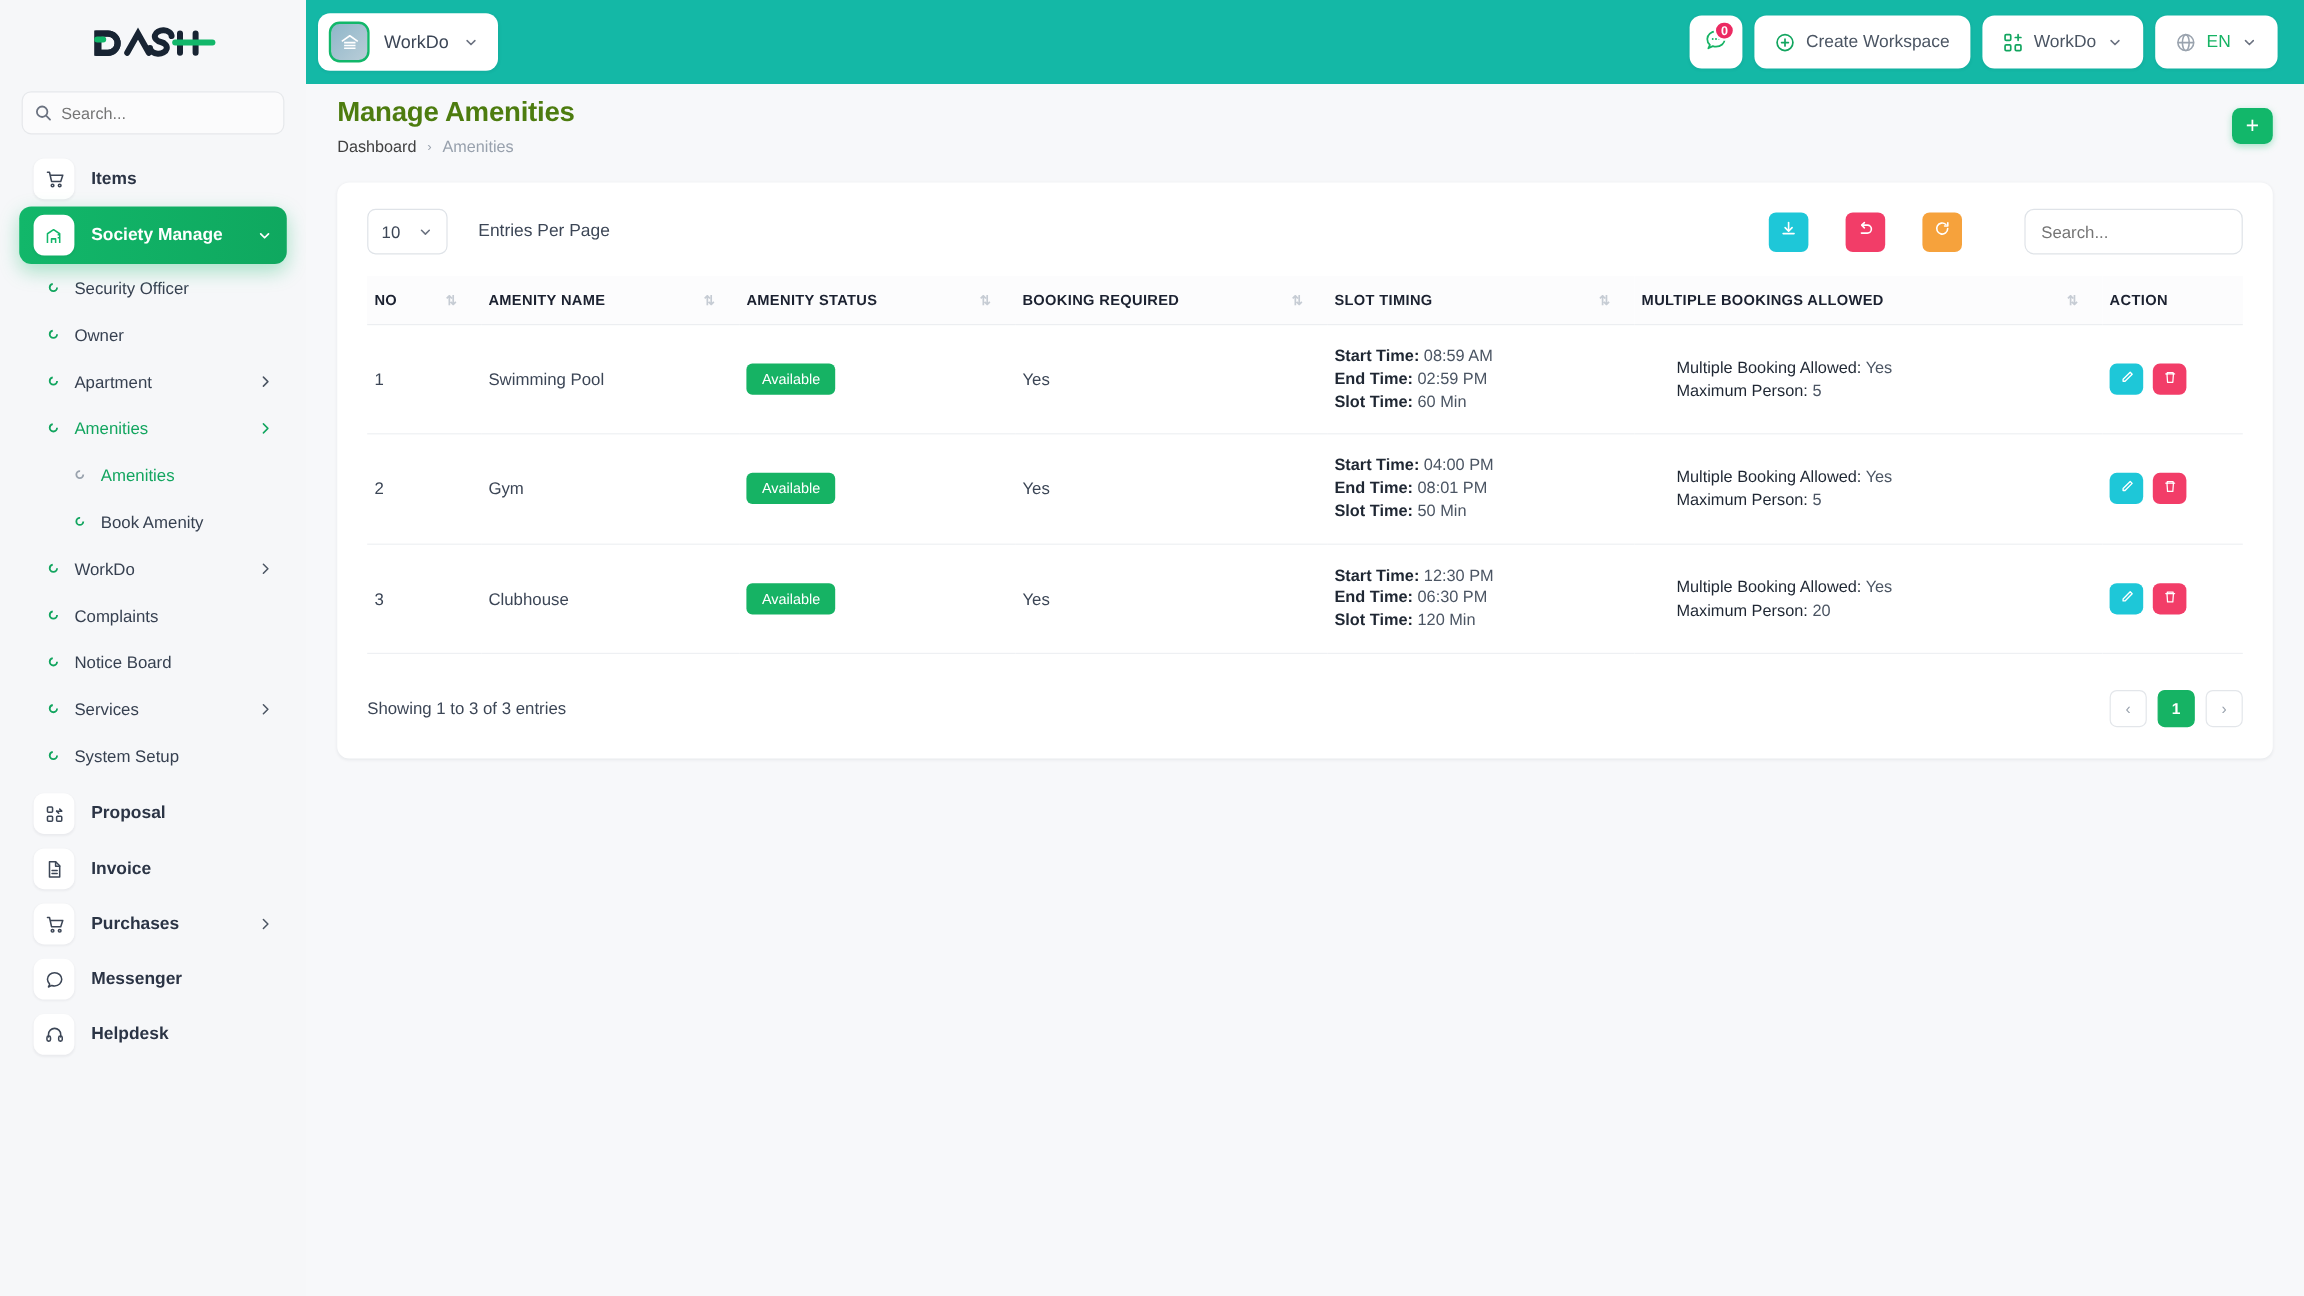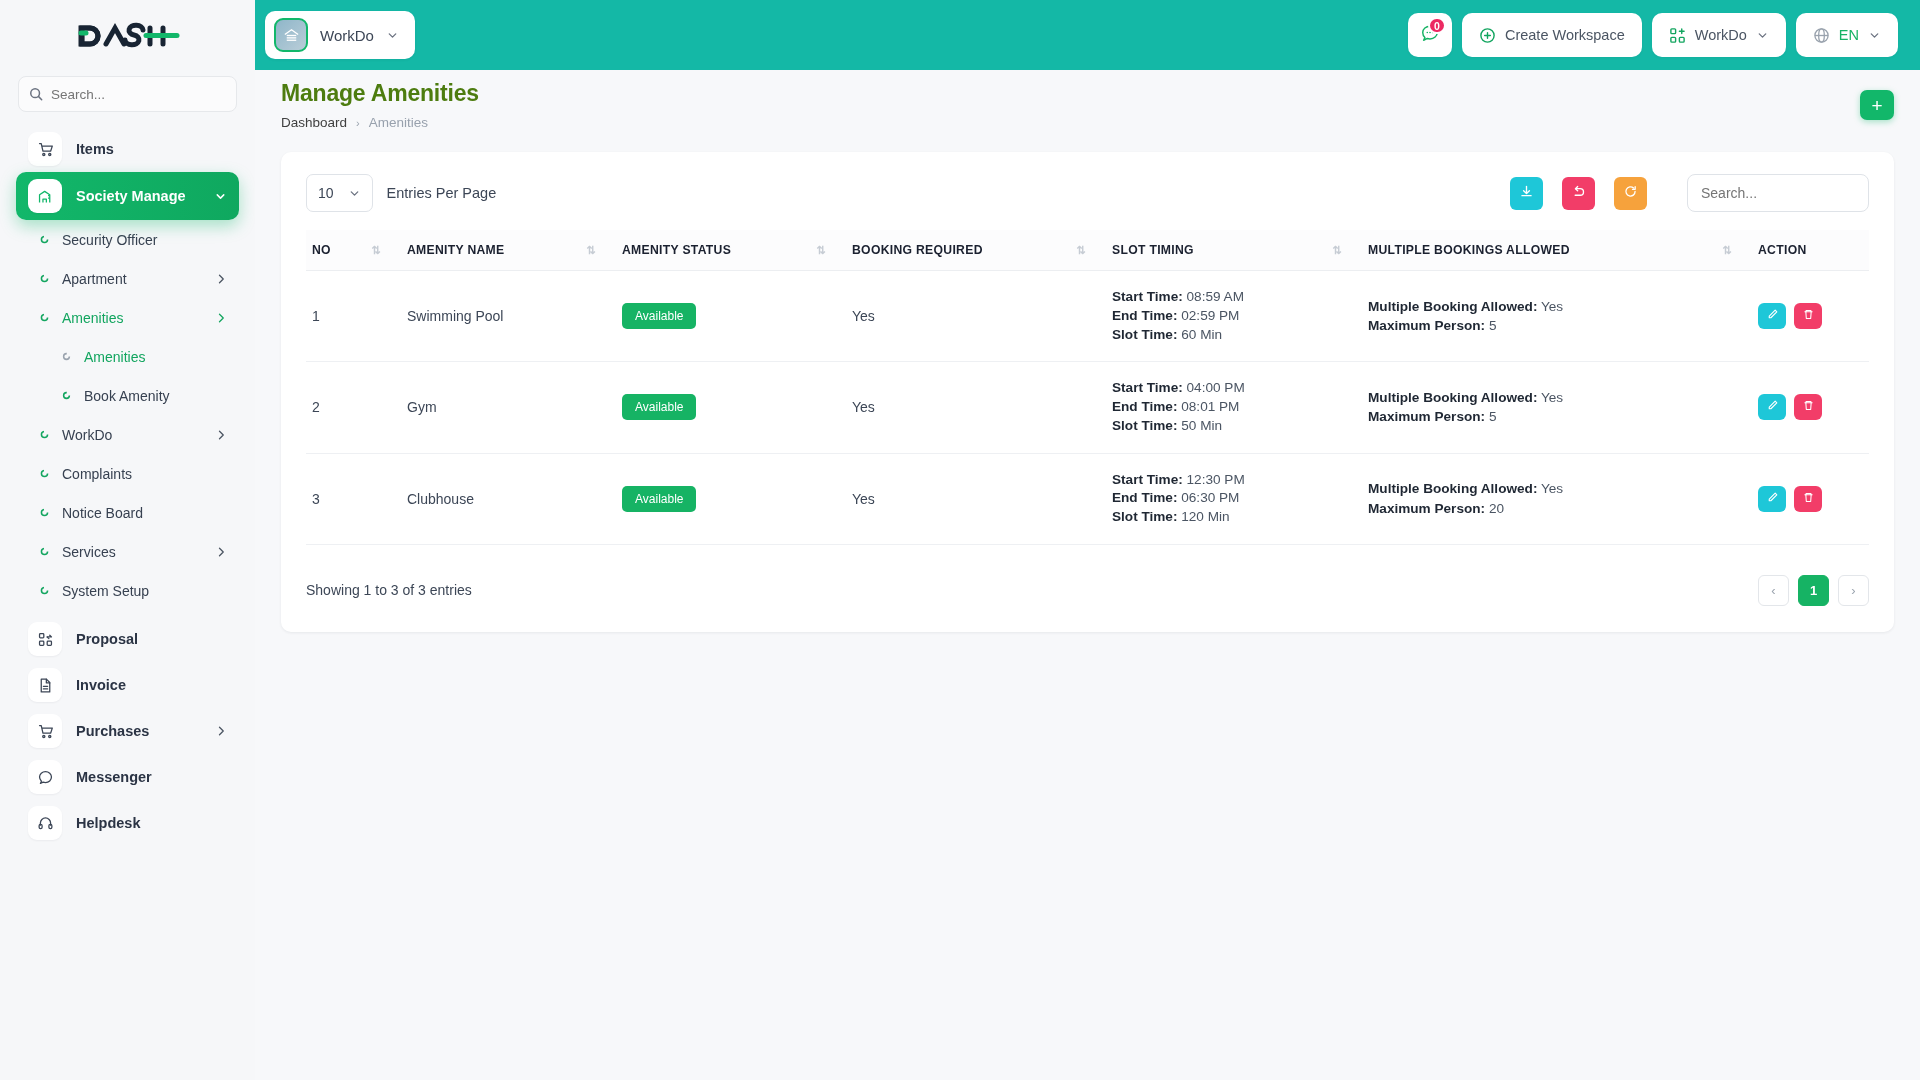--- a/index.html
+++ b/index.html
@@ -114,21 +114,21 @@
   .add-btn {
     width: 34px; height: 30px; border-radius: 7px; background: #12b76a; color: #fff;
     display: flex; align-items: center; justify-content: center; font-size: 19px; line-height: 1;
     cursor: pointer; box-shadow: 0 2px 6px rgba(18,183,106,.35); margin-top: 10px;
   }
 
   .card {
     margin: 22px 26px 0 26px; background: #ffffff; border-radius: 10px;
     box-shadow: 0 1px 3px rgba(16,24,40,.07); padding: 22px 25px 26px 25px;
   }
-  .card-top { display: flex; align-items: center; gap: 14px; }
+  .card-top { display: flex; align-items: center; gap: 26px; }
   .entries-select {
     height: 38px; min-width: 66px; border: 1px solid #dfe3e8; border-radius: 7px;
     display: flex; align-items: center; gap: 14px; padding: 0 11px; font-size: 14px; color: #3c4656;
     cursor: pointer; background: #fff;
   }
   .entries-label { font-size: 14.5px; color: #3c4656; }
   .card-top .spacer { flex: 1; }
   .sq-btn {
     width: 33px; height: 33px; border-radius: 6px; display: flex; align-items: center;
     justify-content: center; color: #fff; cursor: pointer; margin-left: 5px;
@@ -152,21 +152,21 @@
   }
   tbody tr:last-child td { border-bottom: 1px solid #eef0f3; }
   .badge-available {
     display: inline-flex; align-items: center; justify-content: center;
     background: #16b364; color: #fff; border-radius: 5px; font-size: 12px;
     padding: 6px 13px; font-weight: 400;
   }
   .slot-line { font-size: 13.6px; line-height: 1.38; color: #4b5563; }
   .slot-line b { color: #1f2733; font-weight: 700; }
   .mb-line { font-size: 13.6px; line-height: 1.42; color: #4b5563; }
-  .mb-line b { color: #1f2733; font-weight: 700; }
+  .mb-line b { color: #1f2733; font-weight: 400; margin-left: 29px; }
   .act-wrap { display: flex; gap: 8px; }
   .act-btn {
     width: 28px; height: 26px; border-radius: 6px; display: flex; align-items: center;
     justify-content: center; color: #fff; cursor: pointer;
   }
   .act-edit { background: #1ec7d8; }
   .act-del { background: #f23d68; }
 
   .card-foot { display: flex; align-items: center; margin-top: 30px; gap: 24px; }
   .showing { font-size: 14px; color: #3c4656; }
@@ -241,20 +241,28 @@
     </nav>
 
     <div class="subnav">
       <div class="sub-item">
         <span class="dot">
           <svg width="9" height="9" viewBox="0 0 10 10">
               <circle cx="5" cy="5" r="3.4" fill="none" stroke="#12a55f" stroke-width="1.7" stroke-dasharray="15 6"></circle>
             </svg>
         </span>
         <span class="label">Security Officer</span>
+      </div>
+      <div class="sub-item">
+        <span class="dot">
+          <svg width="9" height="9" viewBox="0 0 10 10">
+              <circle cx="5" cy="5" r="3.4" fill="none" stroke="#12a55f" stroke-width="1.7" stroke-dasharray="15 6"></circle>
+            </svg>
+        </span>
+        <span class="label">Owner</span>
       </div>
       <div class="sub-item">
         <span class="dot">
           <svg width="9" height="9" viewBox="0 0 10 10">
               <circle cx="5" cy="5" r="3.4" fill="none" stroke="#12a55f" stroke-width="1.7" stroke-dasharray="15 6"></circle>
             </svg>
         </span>
         <span class="label">Apartment</span>
         <span class="chev">
           <svg width="12" height="12" viewBox="0 0 16 16" fill="none" stroke="#4b5563" stroke-width="1.7" stroke-linecap="round" stroke-linejoin="round">

